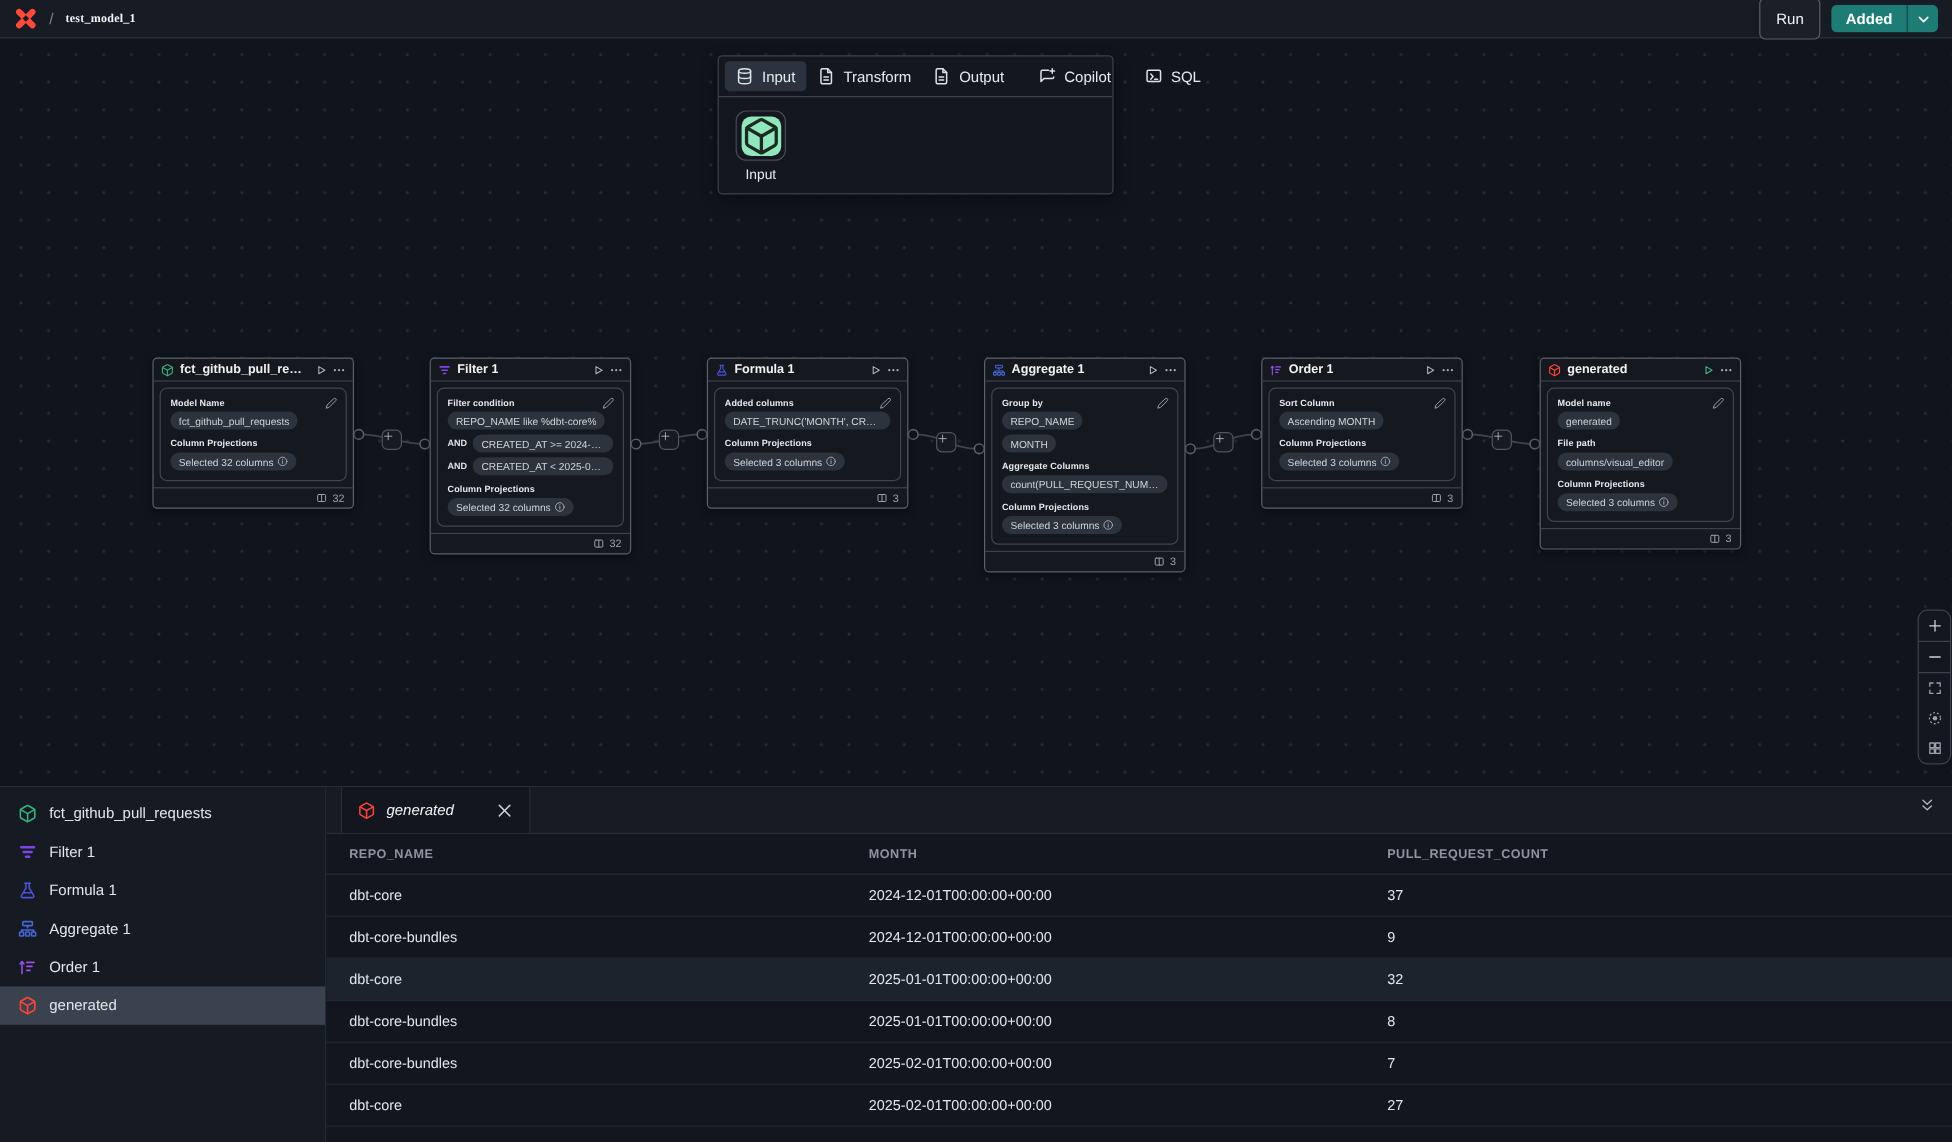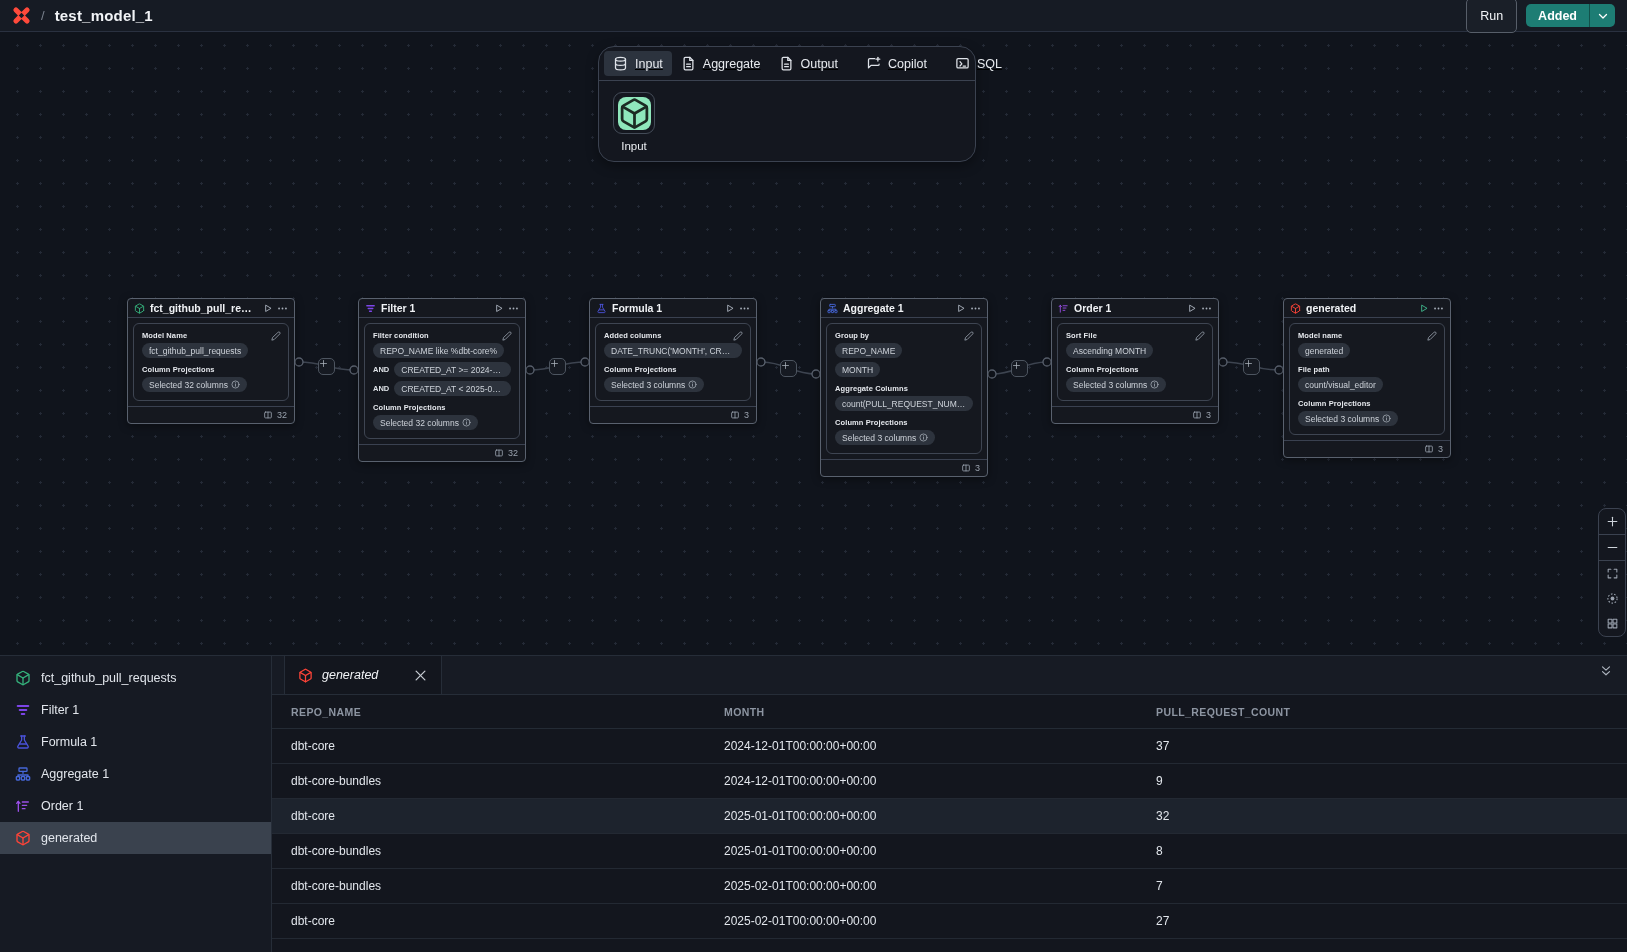--- a/index.html
+++ b/index.html
@@ -7,38 +7,38 @@
               font-family:"Liberation Sans", sans-serif; }
   .icn { display:inline-flex; width:14px; height:14px; flex:none; }
   .icn svg { width:100%; height:100%; display:block; }
 
   
   .topbar { position:absolute; top:0; left:0; width:1627px; height:32px; background:#161b24;
             border-bottom:1px solid #2a3140; display:flex; align-items:center; padding:0 12px; z-index:30; }
   .tb-left { display:flex; align-items:center; gap:10px; }
   .tb-logo { width:19px; height:19px; color:#ff4a3b; }
   .tb-sep { color:#7a828e; font-size:13px; }
-  .tb-title { color:#f2f4f7; font-size:15px; font-weight:700; letter-spacing:.2px; }
+  .tb-title { color:#f2f4f7; font-size:10px; font-weight:700; letter-spacing:.2px;font-family:Liberation Serif, serif; }
   .tb-right { margin-left:auto; display:flex; align-items:center; gap:9px; }
   .btn-run { height:35px; padding:0 13px; background:#1a1f28; border:1px solid #575e69; border-radius:5px;
              color:#f2f4f7; font-size:12.5px; font-family:inherit; }
   .commit-split { display:flex; height:23px; border-radius:5px; overflow:hidden; }
   .btn-commit { padding:0 12px; background:#1d7d74; border:none; color:#fff; font-size:12.5px; font-weight:600; font-family:inherit; }
   .btn-commit-caret { width:26px; background:#1d7d74; border:none; border-left:1px solid rgba(0,0,0,.35);
              color:#fff; display:flex; align-items:center; justify-content:center; }
   .btn-commit-caret .icn { width:12px; height:12px; }
 
   
   .canvas { position:absolute; top:32px; left:0; width:1627px; height:623px; background:#10141c;
             background-image:radial-gradient(circle, #242a36 1.2px, transparent 1.4px);
             background-size:23px 23px; background-position:6px 2px; }
 
   
-  .palette { position:absolute; left:598px; top:14px; width:378px; background:#14171f;
-             border:1px solid #3b4250; border-radius:16px; box-shadow:0 4px 12px rgba(0,0,0,.35);text-decoration:underline; }
+  .palette { position:absolute; left:598px; top:14px; width:330px; background:#14171f;
+             border:1px solid #3b4250; border-radius:4px; box-shadow:0 4px 12px rgba(0,0,0,.35); }
   .palette-tabs { display:flex; align-items:center; height:34px; border-bottom:1px solid #3b4250; padding:0 5px; }
   .ptab { display:flex; align-items:center; gap:7px; padding:5px 9px; font-size:12.5px; color:#e8ebef; border-radius:4px; white-space:nowrap; }
   .ptab.active { background:#2c333e; }
   .ptab .icn { width:15px; height:15px; color:#dfe3e9; }
   .pdivider { width:1px; height:22px; background:#3b4250; margin:0 5px; }
   .palette-body { padding:11px 14px 9px; }
   .ptile-wrap { display:inline-flex; flex-direction:column; align-items:center; }
   .ptile { width:42px; height:42px; border:1px solid #434b57; border-radius:9px; display:flex; align-items:center; justify-content:center; }
   .ptile-inner { width:33px; height:33px; background:#8fe7bb; border-radius:8px; display:flex; align-items:center; justify-content:center; color:#1c2b22; }
   .ptile-label { margin-top:6px; font-size:11.5px; color:#e8ebef; }
@@ -524,21 +524,21 @@
               </svg>
             </span>
           </span>
         </div>
         <div class="node-body">
           <span class="icn n-pencil">
             <svg viewBox="0 0 24 24" fill="none" stroke="currentColor" stroke-width="2" stroke-linecap="round" stroke-linejoin="round">
               <path d="M17 3a2.8 2.8 0 1 1 4 4L7.5 20.5 2 22l1.5-5.5z"></path>
             </svg>
           </span>
-          <div class="sec-label">Sort File</div>
+          <div class="sec-label">Sort Column</div>
           <div class="pills">
             <div class="pill-row">
               <span class="pill">
                 <span class="pill-text">Ascending MONTH</span>
               </span>
             </div>
           </div>
           <div class="sec-label">Column Projections</div>
           <div class="pills">
             <div class="pill-row">
@@ -601,21 +601,21 @@
             <div class="pill-row">
               <span class="pill">
                 <span class="pill-text">generated</span>
               </span>
             </div>
           </div>
           <div class="sec-label">File path</div>
           <div class="pills">
             <div class="pill-row">
               <span class="pill">
-                <span class="pill-text">count/visual_editor</span>
+                <span class="pill-text">columns/visual_editor</span>
               </span>
             </div>
           </div>
           <div class="sec-label">Column Projections</div>
           <div class="pills">
             <div class="pill-row">
               <span class="pill">
                 <span class="pill-text">Selected 3 columns</span>
                 <span class="icn pill-info">
                   <svg viewBox="0 0 24 24" fill="none" stroke="currentColor" stroke-width="2" stroke-linecap="round" stroke-linejoin="round">
@@ -654,21 +654,21 @@
         </span>
         <span class="ptab">
           <span class="icn ">
             <svg viewBox="0 0 24 24" fill="none" stroke="currentColor" stroke-width="2" stroke-linecap="round" stroke-linejoin="round">
               <path d="M14 2H7a2 2 0 0 0-2 2v16a2 2 0 0 0 2 2h10a2 2 0 0 0 2-2V7z"></path>
               <path d="M14 2v5h5"></path>
               <path d="M9 13h6"></path>
               <path d="M9 17h6"></path>
             </svg>
           </span>
-          <span>Aggregate</span>
+          <span>Transform</span>
         </span>
         <span class="ptab">
           <span class="icn ">
             <svg viewBox="0 0 24 24" fill="none" stroke="currentColor" stroke-width="2" stroke-linecap="round" stroke-linejoin="round">
               <path d="M14 2H7a2 2 0 0 0-2 2v16a2 2 0 0 0 2 2h10a2 2 0 0 0 2-2V7z"></path>
               <path d="M14 2v5h5"></path>
               <path d="M9 13h6"></path>
               <path d="M9 17h6"></path>
             </svg>
           </span>

